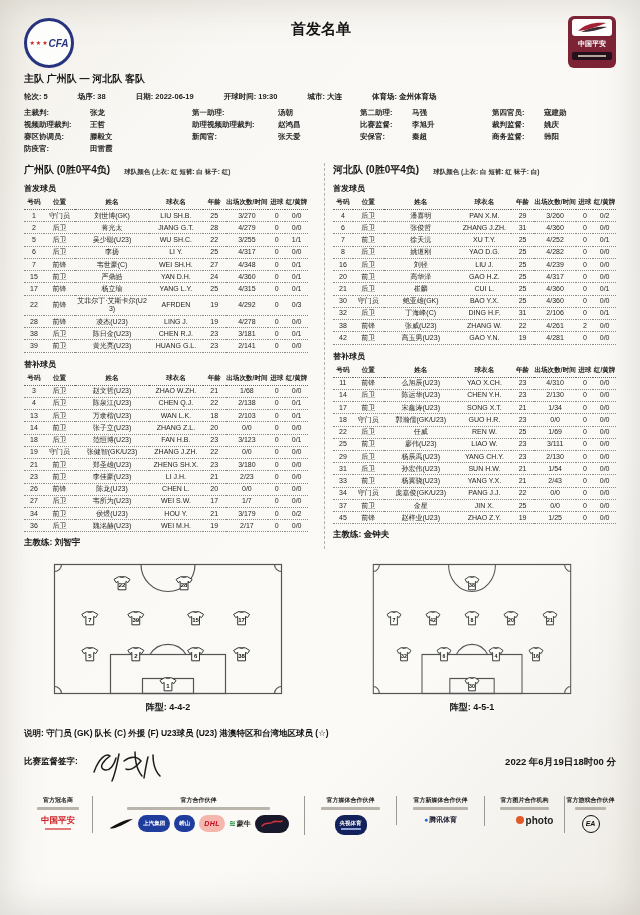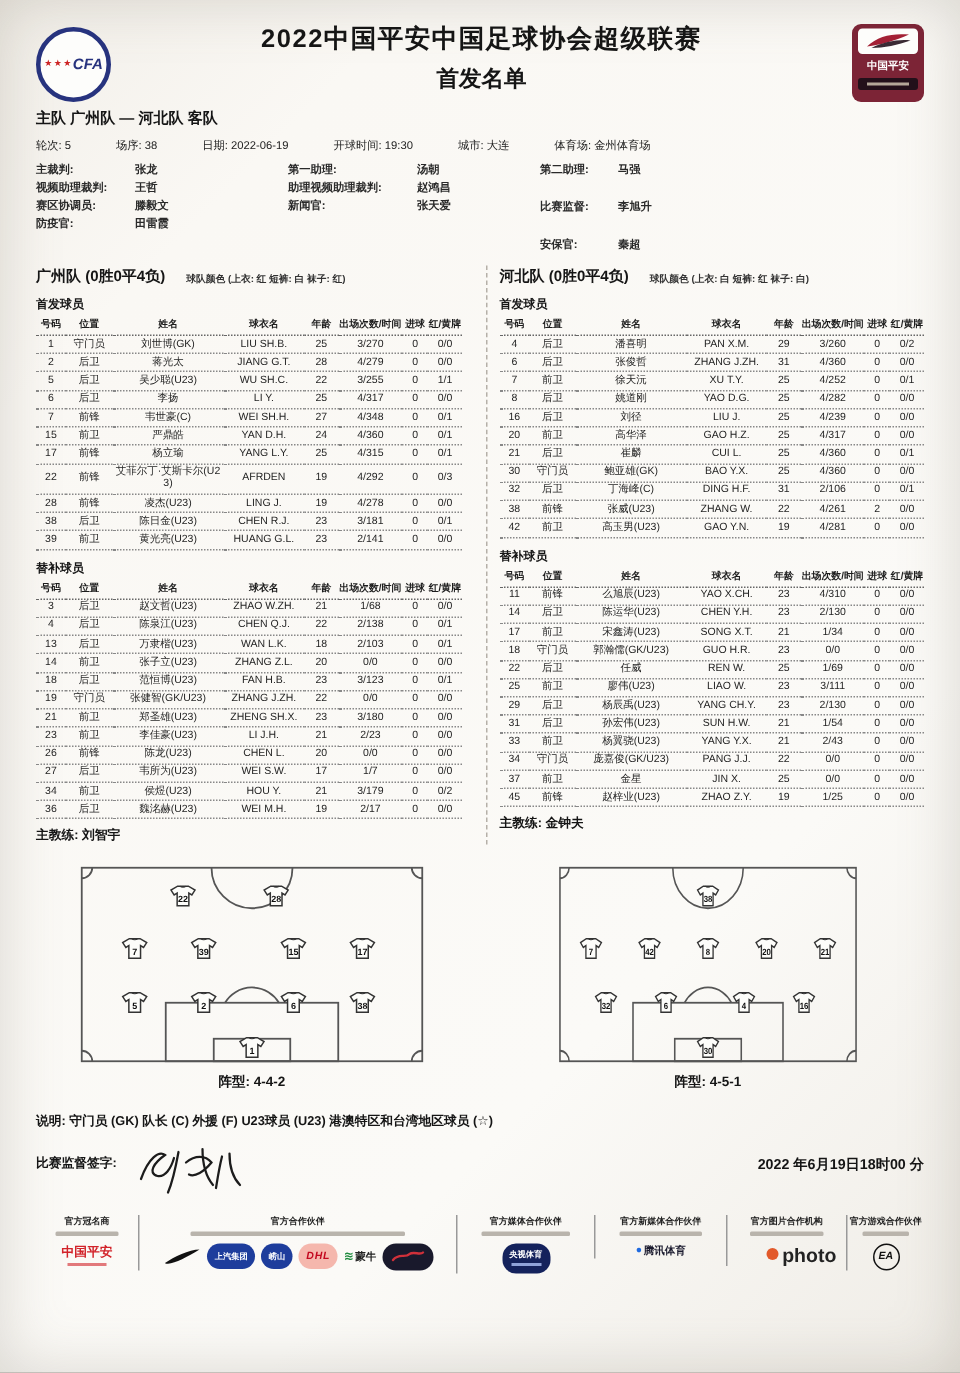--- a/index.html
+++ b/index.html
@@ -28,30 +28,30 @@
   .subtitle{font-size:15px;font-weight:bold;margin-top:6px;color:#151515;}
   .pabadge{width:48px;height:52px;border-radius:6px;background:#7c2436;flex:none;margin-top:6px;
            display:flex;flex-direction:column;align-items:center;padding:3px;box-sizing:border-box;}
   .pabadge .top{width:40px;height:17px;background:#fdfdfb;border-radius:3px;display:flex;align-items:center;justify-content:center;}
   .pabadge .mid{color:#fff;font-size:7px;font-weight:bold;margin-top:3px;white-space:nowrap;}
   .pabadge .bot{width:40px;height:8px;background:#23101a;border-radius:2px;margin-top:3px;
                 display:flex;align-items:center;justify-content:center;}
   .pabadge .bot i{display:block;width:28px;height:2px;background:#cfa;opacity:.8;background:#d8cdb8;}
   
   .matchline{font-size:10px;font-weight:bold;margin-top:4px;color:#151515;}
-  .infoline{display:flex;margin-top:6px;font-size:7.5px;font-weight:normal;color:#222;}
+  .infoline{display:flex;margin-top:6px;font-size:7.5px;font-weight:bold;color:#222;}
   .infoline span{margin-right:30px;white-space:nowrap;}
   .offgrid{display:flex;margin-top:5px;}
   .offcol{display:flex;flex-direction:column;}
   .offcol .pair{display:flex;font-size:7.5px;line-height:12px;font-weight:bold;color:#2a2a2a;}
   .offcol .lab{flex:none;}
   .offcol .val{flex:none;}
   .oc0{width:168px;} .oc0 .lab{width:66px;}
   .oc1{width:168px;} .oc1 .lab{width:86px;}
-  .oc2{width:132px;gap:13px;} .oc2 .lab{width:52px;}
+  .oc2{width:132px;} .oc2 .lab{width:52px;}
   .oc3{width:124px;} .oc3 .lab{width:52px;}
   
   .teams{display:flex;margin-top:8px;}
   .tcol{width:288px;}
   .tcol.right{margin-left:16px;padding-left:8px;border-left:1px dashed #b5b0a8;width:287px;}
   .teamhead{display:flex;align-items:flex-end;}
   .tname{font-size:10px;font-weight:bold;white-space:nowrap;color:#151515;}
   .tkit{font-size:6.5px;font-weight:bold;margin-left:14px;white-space:nowrap;color:#333;}
   .seclabel{font-size:8px;font-weight:bold;margin-top:6px;margin-bottom:2px;color:#151515;}
   table{width:100%;border-collapse:collapse;table-layout:fixed;}
@@ -84,36 +84,35 @@
   .pill{border-radius:9px;color:#fff;font-size:5.5px;font-weight:bold;padding:5px 5px;white-space:nowrap;}
   .pill.blue{background:#1e3d9c;}
   .pill.navy{background:#14225c;display:flex;flex-direction:column;align-items:center;line-height:1.2;}
   .pill.navy i{display:block;width:20px;height:2px;background:#8fa2d8;margin-top:1px;}
   .pill.dhl{background:#f5b7ad;color:#c3081f;font-style:italic;font-size:7px;letter-spacing:.5px;}
   .lg-mengniu{font-size:7px;font-weight:bold;color:#222;white-space:nowrap;}
   .lg-mengniu b{color:#1d8a3c;margin-right:1px;font-size:8px;}
   .darkoval{width:34px;height:18px;border-radius:9px;background:#19192c;display:flex;align-items:center;justify-content:center;}
   .lg-tencent{font-size:7px;font-weight:bold;color:#1a1a2e;white-space:nowrap;}
   .lg-tencent b{color:#1f6ae0;margin-right:1px;}
-  .lg-photo{font-size:13px;font-weight:bold;color:#222;padding-left:20px;}
+  .lg-photo{font-size:10px;font-weight:bold;color:#222;padding-left:20px;}
   .lg-photo b{display:inline-block;width:8px;height:8px;border-radius:50%;background:#e2592a;margin-right:2px;}
   .lg-ea{width:16px;height:16px;border-radius:50%;border:1.6px solid #111;font-size:7px;font-weight:bold;font-style:italic;color:#111;display:flex;align-items:center;justify-content:center;}
 </style>
 </head>
 <body>
 
 <div class="sheet">
 
   <div class="hdr">
     <div class="cfa">
       <div class="star">★★★</div>
       <div class="cfatxt">CFA</div>
     </div>
     <div class="titles">
-      <div class="title">2022中国平安中国足球协会超级联赛</div>
       <div class="subtitle">首发名单</div>
     </div>
     <div class="pabadge">
       <div class="top">
         <svg width="34" height="13" viewBox="0 0 34 13">
           <path d="M3 10 C10 3 20 1 31 2 C22 6 12 9 3 10 Z" fill="#a32035"></path>
           <path d="M6 11 C14 7 24 5 32 6 C24 9 14 11 6 11 Z" fill="#3a2a33"></path>
         </svg>
       </div>
       <div class="mid">中国平安</div>
@@ -172,20 +171,34 @@
           <span class="lab">第二助理:</span>
           <span class="val">马强</span>
         </div>
         <div class="pair">
           <span class="lab">比赛监督:</span>
           <span class="val">李旭升</span>
         </div>
         <div class="pair">
           <span class="lab">安保官:</span>
           <span class="val">秦超</span>
+        </div>
+      </div>
+      <div class="offcol oc3">
+        <div class="pair">
+          <span class="lab">第四官员:</span>
+          <span class="val">寇建勋</span>
+        </div>
+        <div class="pair">
+          <span class="lab">裁判监督:</span>
+          <span class="val">姚庆</span>
+        </div>
+        <div class="pair">
+          <span class="lab">商务监督:</span>
+          <span class="val">韩阳</span>
         </div>
       </div>
     </div>
 
   <div class="teams">
     <div class="tcol">
       <div class="teamhead">
         <span class="tname"><span>广州队</span> <span>(0胜0平4负)</span></span>
         <span class="tkit">球队颜色 (上衣: 红 短裤: 白 袜子: 红)</span>
       </div>

